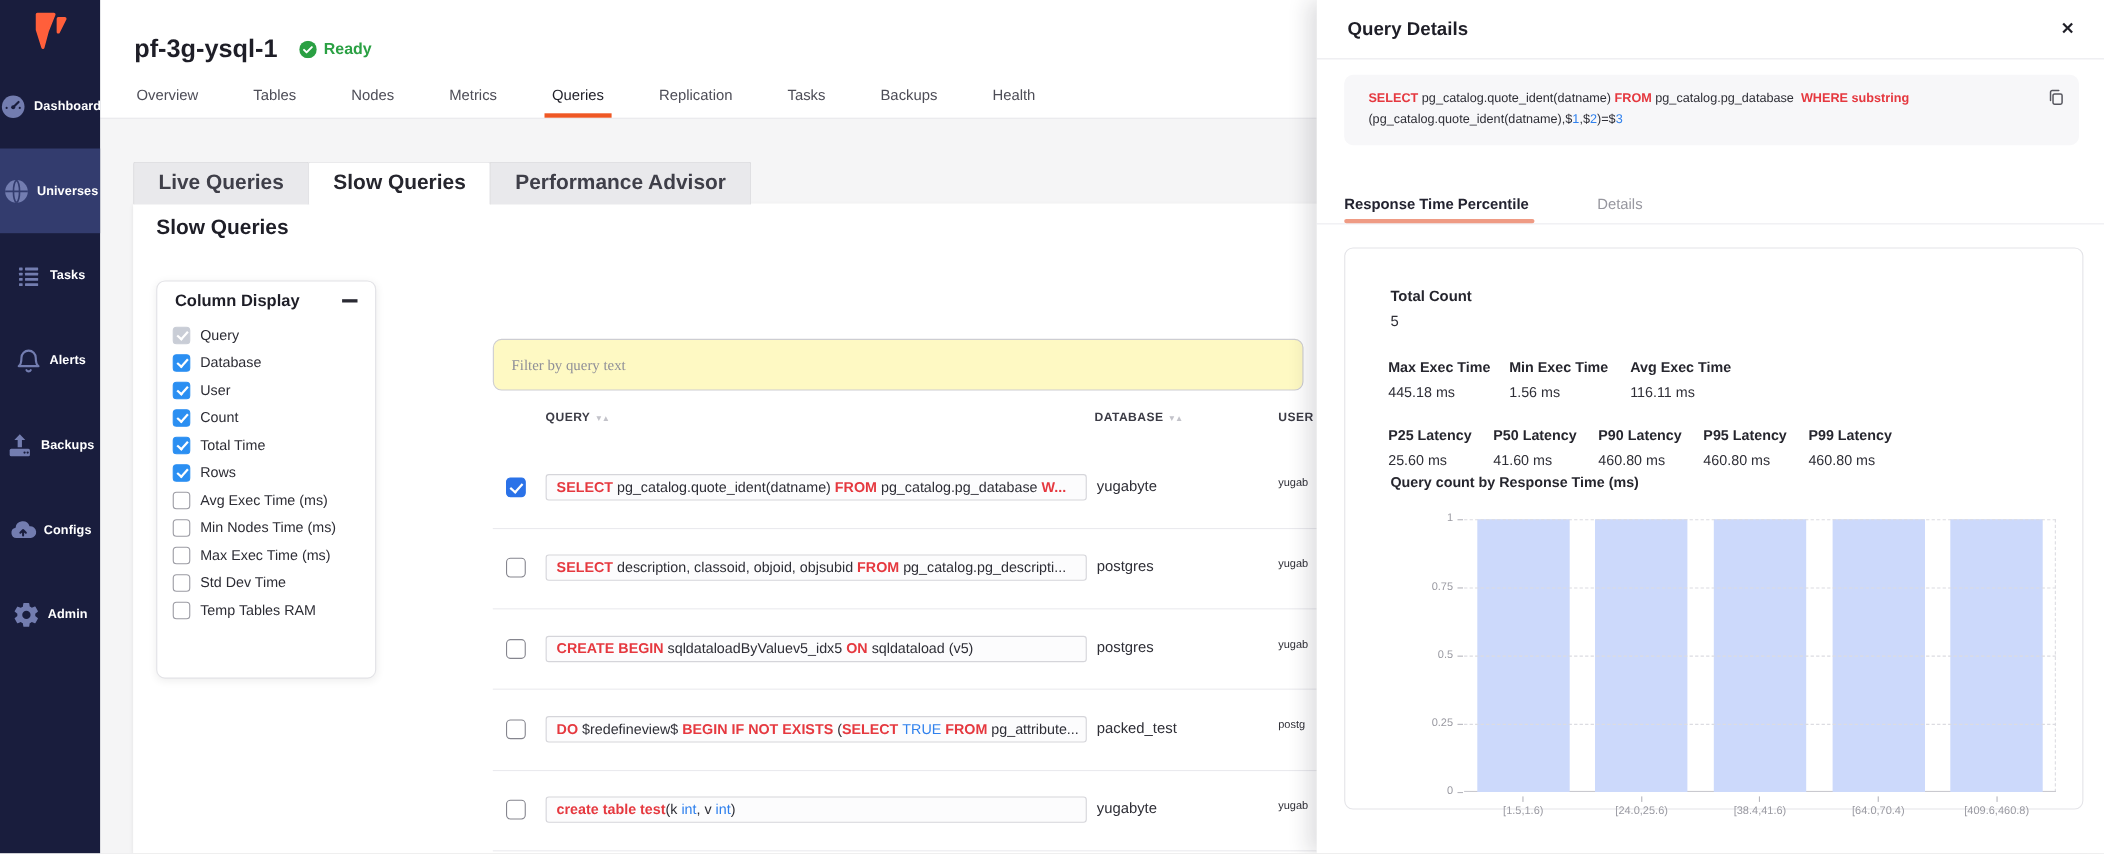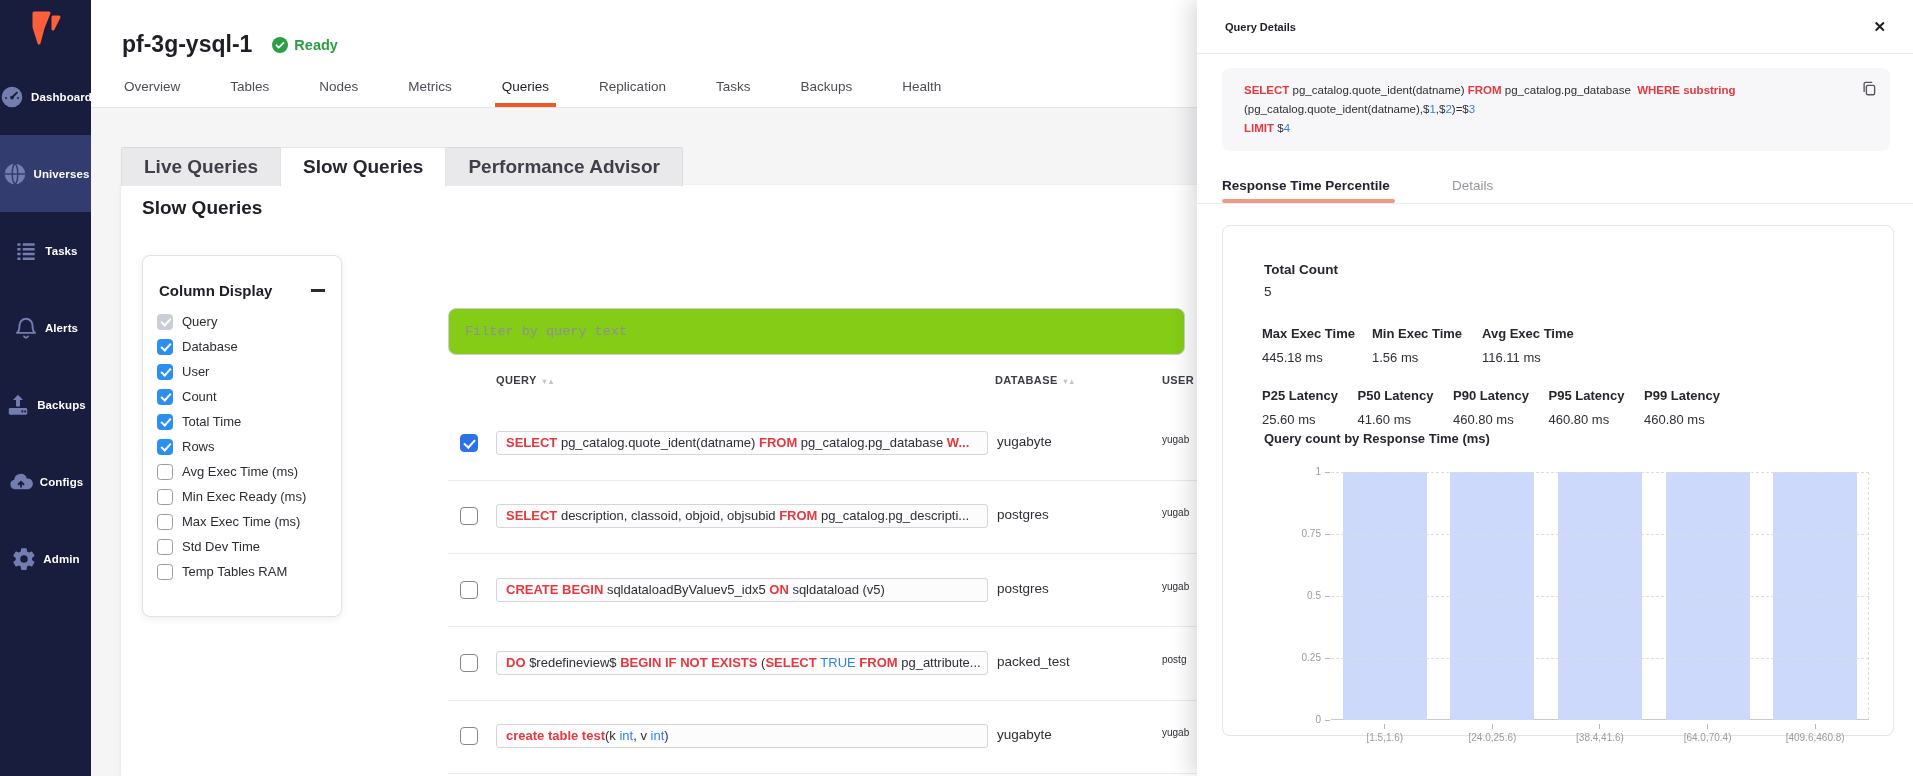--- a/index.html
+++ b/index.html
@@ -25,51 +25,51 @@
   
   .subtabs{position:absolute;left:121px;top:147px;display:flex;z-index:4;}
   .subtab{height:38px;line-height:38px;padding:0 22px;font-size:19px;color:#3f3f49;background:#e9e9ec;
           border:1px solid #dcdcdf;border-bottom:none;margin-right:-1px;cursor:pointer;border-radius:2px 2px 0 0;font-weight:bold;}
   .subtab.active{background:#fff;color:#26262e;border-color:#e3e3e6;z-index:2;position:relative;}
   
   .main-card{position:absolute;left:121px;top:185px;width:1792px;height:591px;background:#fff;
              box-shadow:0 1px 4px rgba(0,0,0,.08);z-index:3;}
   .sq-heading{position:absolute;left:21px;top:12px;font-size:19px;font-weight:700;color:#1e1e27;}
   .col-card{position:absolute;left:21px;top:70px;width:200px;height:362px;background:#fff;border:1px solid #e2e2e6;
-            border-radius:8px;box-shadow:0 2px 8px rgba(0,0,0,.07);padding:26px 14px;box-sizing:border-box;}
+            border-radius:8px;box-shadow:0 2px 8px rgba(0,0,0,.07);padding:9px 14px;box-sizing:border-box;}
   .col-title-row{display:flex;justify-content:space-between;align-items:center;margin:0 2px 10px 2px;}
   .col-title{font-size:15px;font-weight:700;color:#1e1e27;}
   .minus-btn{width:14px;height:3px;background:#2a2a33;cursor:pointer;}
   .chk-row{display:flex;align-items:center;gap:9px;height:25px;cursor:pointer;}
   .cb{width:16px;height:16px;border:1.5px solid #9b9ba3;border-radius:3.5px;box-sizing:border-box;position:relative;background:#fff;flex:0 0 16px;}
   .cb.on{background:var(--checkbox_blue,#2b8ff2);border-color:var(--checkbox_blue,#2b8ff2);}
   .cb.on::after{content:"";position:absolute;left:4.5px;top:1.5px;width:4px;height:8px;border:solid #fff;border-width:0 2px 2px 0;transform:rotate(42deg);}
   .cb.dis{background:#c9cdd6;border-color:#c9cdd6;}
   .chk-label{font-size:13px;color:#2c2c34;white-space:nowrap;}
   .filter-input{position:absolute;left:327px;top:123px;width:737px;height:47px;border:1px solid #cdcdd2;border-radius:8px;
-                padding:0 16px;font-size:13.5px;color:#33333b;box-sizing:border-box;background:#84cc16;outline:none;
-                font-family:Liberation Mono, monospace;}
+                padding:0 16px;font-size:13.5px;color:#33333b;box-sizing:border-box;background:#fef9c3;outline:none;
+                font-family:Liberation Serif, serif;}
   .filter-input::placeholder{color:#8f8f98;}
   .thead-cell{position:absolute;top:189px;font-size:11px;font-weight:700;color:#3c3c46;letter-spacing:.4px;cursor:pointer;white-space:nowrap;}
   .sort{font-size:7.5px;color:#c3c3ca;margin-left:4px;letter-spacing:-1px;}
   .sep{position:absolute;left:327px;width:749px;height:1px;background:#eaeaee;}
   .qrow{position:absolute;left:0;width:1792px;height:26px;}
   .row-cb{position:absolute;left:339px;top:4px;width:18px;height:18px;border:1.5px solid #85858e;border-radius:4px;box-sizing:border-box;background:#fff;cursor:pointer;}
   .row-cb.on{background:#2b72e8;border-color:#2b72e8;}
   .row-cb.on::after{content:"";position:absolute;left:5px;top:1.5px;width:5px;height:9px;border:solid #fff;border-width:0 2px 2px 0;transform:rotate(42deg);}
   .pill{position:absolute;left:375px;top:1px;width:492px;height:24px;line-height:22px;border:1px solid #d5d5da;background:#fcfcfd;
         border-radius:3px;padding:0 9px;box-sizing:border-box;font-size:13px;color:#2e2e36;white-space:nowrap;overflow:hidden;cursor:pointer;}
   .db{position:absolute;left:876px;top:4px;font-size:13.5px;color:#2e2e36;}
   .usr{position:absolute;left:1041px;top:4px;font-size:10px;color:#2e2e36;white-space:nowrap;}
   .kw{color:var(--keyword_red,#e5383f);font-weight:700;}
   .pb{color:var(--param_blue,#2f80ed);}
   
   .panel{position:absolute;left:1197px;top:0;width:716px;height:776px;background:#fff;box-shadow:-8px 0 18px rgba(30,30,40,.14);z-index:5;}
   .panel-head{height:54px;border-bottom:1px solid #e9e9ed;display:flex;align-items:center;justify-content:space-between;padding:0 27px 0 28px;box-sizing:border-box;}
-  .panel-title{font-size:11px;font-weight:700;color:#1e1e27;}
+  .panel-title{font-size:17px;font-weight:700;color:#1e1e27;}
   .close-btn{font-size:15px;font-weight:700;color:#1e1e27;cursor:pointer;line-height:1;}
   .sql-box{position:absolute;left:25px;top:68px;width:668px;box-sizing:border-box;background:#f7f7f9;border-radius:8px;
            padding:13px 46px 13px 22px;font-size:11.5px;line-height:1.65;color:#2e2e36;}
   .sql-line{white-space:pre-wrap;}
   .copy-btn{position:absolute;right:12px;top:11px;width:18px;height:18px;cursor:pointer;color:#55555e;}
   .panel-tabs{position:absolute;left:0;top:170px;width:716px;border-bottom:1px solid #ececf0;white-space:nowrap;}
   .ptab{display:inline-block;margin-left:25px;padding:8px 0 10px;position:relative;font-size:13.5px;cursor:pointer;}
   .ptab.active{font-weight:700;color:#232330;min-width:173px;}
   .ptab.active::after{content:"";position:absolute;left:0;right:0;bottom:0;height:4px;background:var(--salmon_accent,#ef9b84);border-radius:2px;}
   .ptab.inactive{color:#97979f;margin-left:57px;}
@@ -249,21 +249,21 @@
           <div class="chk-row">
             <span class="cb on"></span>
             <span class="chk-label">Rows</span>
           </div>
           <div class="chk-row">
             <span class="cb"></span>
             <span class="chk-label">Avg Exec Time (ms)</span>
           </div>
           <div class="chk-row">
             <span class="cb"></span>
-            <span class="chk-label">Min Exec Ready (ms)</span>
+            <span class="chk-label">Min Nodes Time (ms)</span>
           </div>
           <div class="chk-row">
             <span class="cb"></span>
             <span class="chk-label">Max Exec Time (ms)</span>
           </div>
           <div class="chk-row">
             <span class="cb"></span>
             <span class="chk-label">Std Dev Time</span>
           </div>
           <div class="chk-row">
@@ -322,21 +322,20 @@
 
     <div class="sql-box" id="sql-box">
       <span class="copy-btn">
         <svg width="18" height="18" viewBox="0 0 24 24" fill="none" stroke="currentColor" stroke-width="1.8">
           <rect x="8.5" y="8.5" width="11" height="12.5" rx="2"></rect>
           <path d="M15.5 4.5h-8a2 2 0 0 0-2 2v10" stroke-linecap="round"></path>
         </svg>
       </span>
     <div class="sql-line"><span class="kw">SELECT </span><span>pg_catalog.quote_ident(datname) </span><span class="kw">FROM </span><span>pg_catalog.pg_database  </span><span class="kw">WHERE substring</span></div>
         <div class="sql-line"><span>(pg_catalog.quote_ident(datname),$</span><span class="pb">1</span><span>,$</span><span class="pb">2</span><span>)=$</span><span class="pb">3</span></div>
-        <div class="sql-line"><span class="kw">LIMIT </span><span>$</span><span class="pb">4</span></div>
       </div>
 
     <div class="panel-tabs" id="panel-tabs"><span class="ptab active">Response Time Percentile</span><span class="ptab inactive">Details</span></div>
 
     <div class="stats-card" id="stats-card">
       <div class="tc-label">Total Count</div>
       <div class="tc-value">5</div>
       <div class="exec-row" id="exec-row">
           <div class="stat"><b>Max Exec Time</b><span>445.18 ms</span></div>
           <div class="stat"><b>Min Exec Time</b><span>1.56 ms</span></div>

